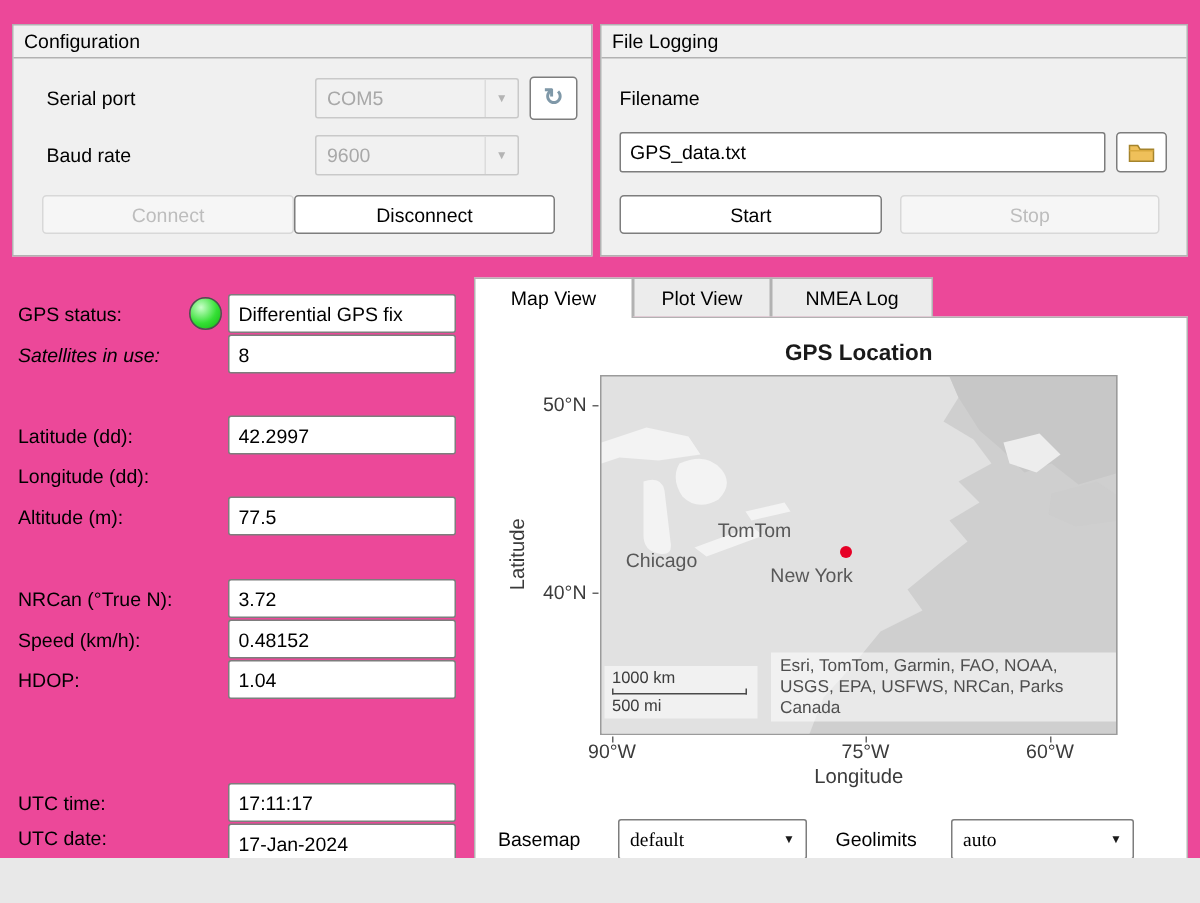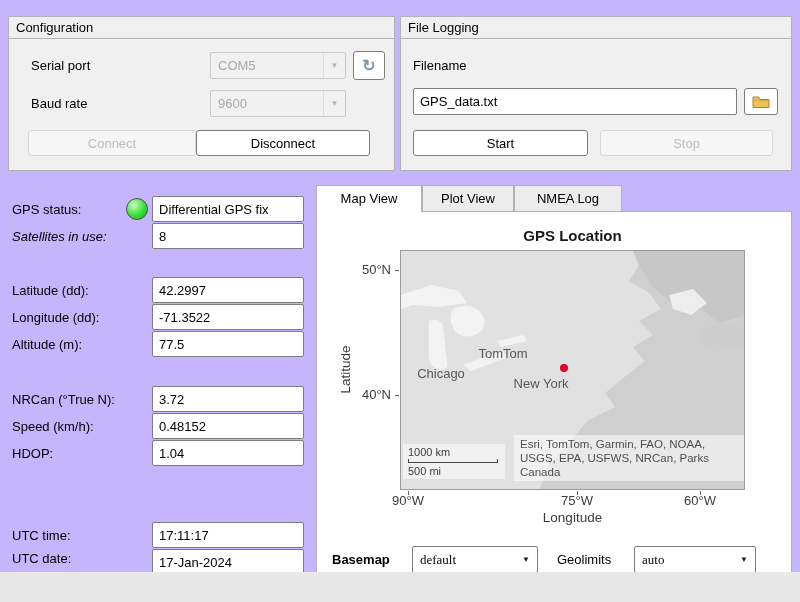--- a/index.html
+++ b/index.html
@@ -1,18 +1,18 @@
 <!DOCTYPE html>
 <html><head>
 <meta charset="utf-8">
 <style>
   * { margin:0; padding:0; box-sizing:border-box; }
   html,body { background:#e8e8e8; }
   body { font-family:"Liberation Sans", sans-serif; }
-  .app { position:relative; width:800px; height:572px; background:#c4b5fd; overflow:hidden;
+  .app { position:relative; width:800px; height:572px; background:#ec4899; overflow:hidden;
          font-size:13px; color:#000; }
 
   .panel { position:absolute; border:1px solid #b2b2b2; background:#f0f0f0; }
   .panel-title { height:22px; line-height:22px; padding-left:7px; font-size:13px;
                  border-bottom:1px solid #b2b2b2; }
 
   .lbl { position:absolute; font-size:13px; line-height:16px; white-space:nowrap; color:#000; }
 
   .field { position:absolute; height:26px; background:#fff; border:1px solid #7d7d7d;
            border-radius:2px; font-size:13px; font-family:inherit; padding:0 6px; color:#000; }
@@ -111,21 +111,20 @@
   <div class="led"></div>
   <input class="field" style="left: 152px; top: 196px; width: 152px;" value="Differential GPS fix">
 
   <span class="lbl" style="left:12px; top:229px;font-style:italic;">Satellites in use:</span>
   <input class="field" style="left: 152px; top: 223px; width: 152px;" value="8">
 
   <span class="lbl" style="left:12px; top:283px;">Latitude (dd):</span>
   <input class="field" style="left: 152px; top: 277px; width: 152px;" value="42.2997">
 
   <span class="lbl" style="left:12px; top:310px;">Longitude (dd):</span>
-  <input class="field" style="left: 152px; top: 304px; width: 152px;" value="-71.3522">
 
   <span class="lbl" style="left:12px; top:337px;">Altitude (m):</span>
   <input class="field" style="left: 152px; top: 331px; width: 152px;" value="77.5">
 
   <span class="lbl" style="left:12px; top:392px;">NRCan (°True N):</span>
   <input class="field" style="left: 152px; top: 386px; width: 152px;" value="3.72">
 
   <span class="lbl" style="left:12px; top:419px;">Speed (km/h):</span>
   <input class="field" style="left: 152px; top: 413px; width: 152px;" value="0.48152">
 
@@ -182,21 +181,21 @@
 
     <div class="scalebar">
       <div>1000 km</div>
       <div class="scale-rule"></div>
       <div>500 mi</div>
     </div>
 
     <div class="attribution">Esri, TomTom, Garmin, FAO, NOAA, USGS, EPA, USFWS, NRCan, Parks Canada</div>
   </div>
 
-  <span class="lbl" style="left:332px; top:552px; z-index:4;font-weight:bold;">Basemap</span>
+  <span class="lbl" style="left:332px; top:552px; z-index:4;">Basemap</span>
   <div class="dropdown on" style="left:412px; top:546px; width:126px; height:27px; z-index:4;">
     <div class="dd-value">default</div>
     <div class="dd-arrow">▼</div>
   </div>
 
   <span class="lbl" style="left:557px; top:552px; z-index:4;">Geolimits</span>
   <div class="dropdown on" style="left:634px; top:546px; width:122px; height:27px; z-index:4;">
     <div class="dd-value">auto</div>
     <div class="dd-arrow">▼</div>
   </div>

